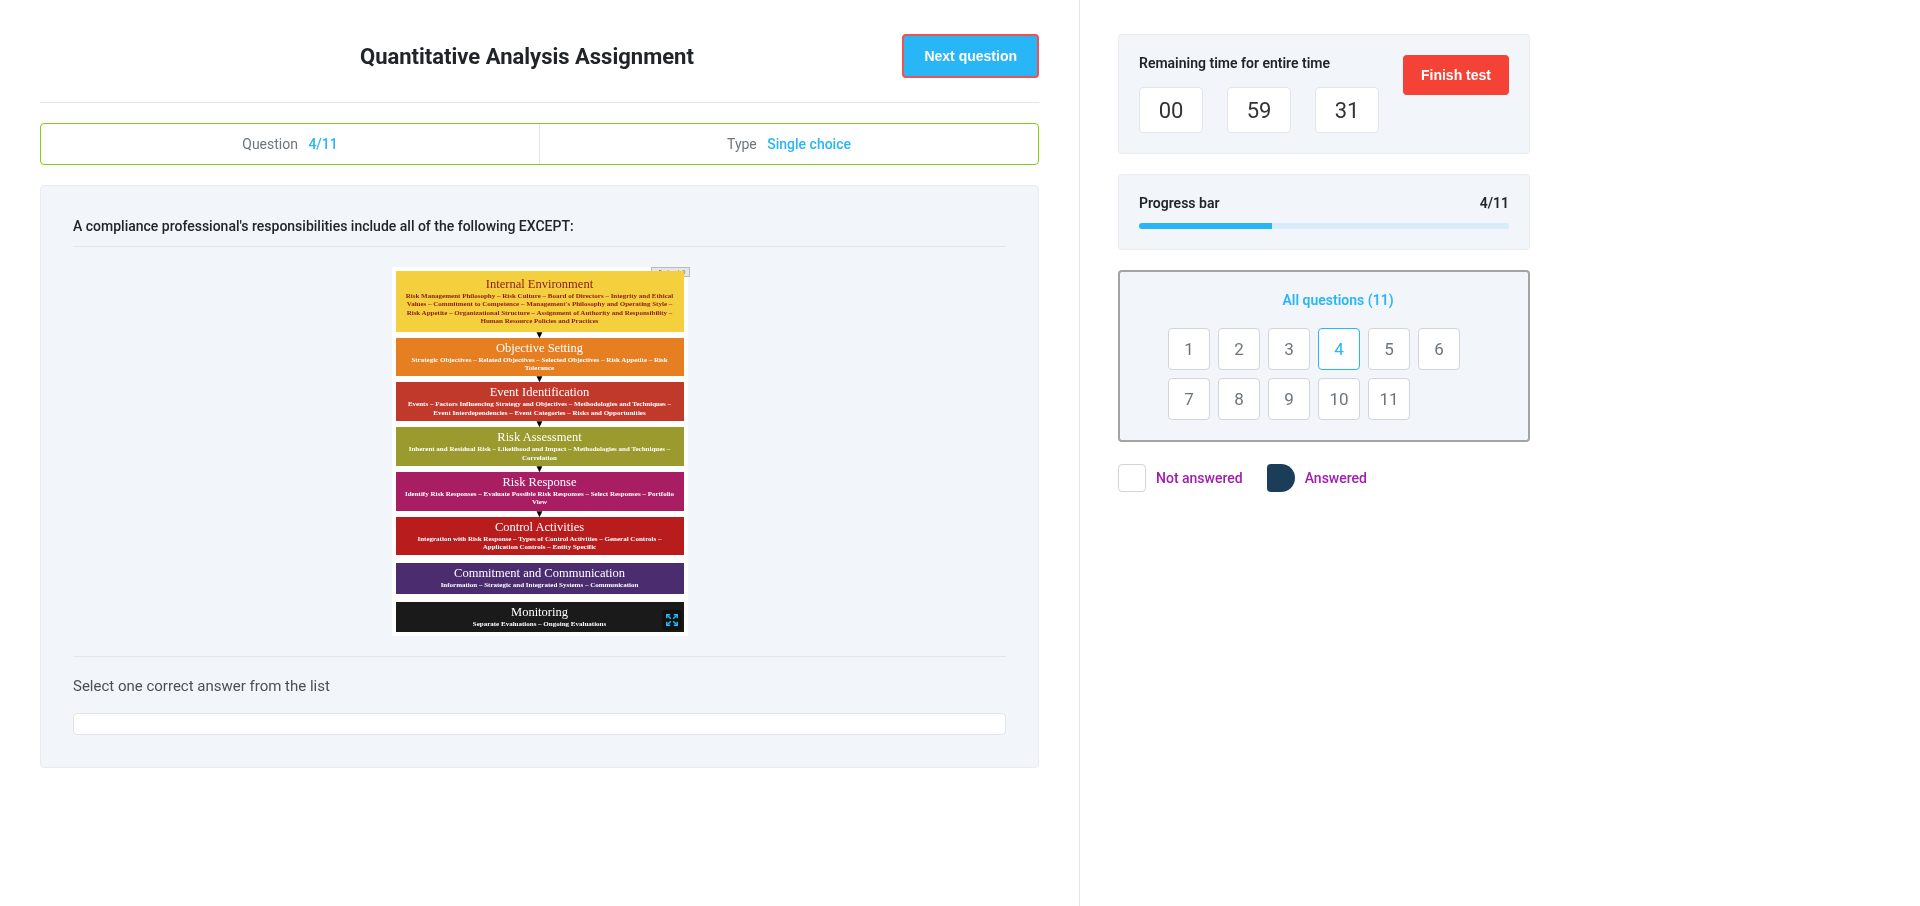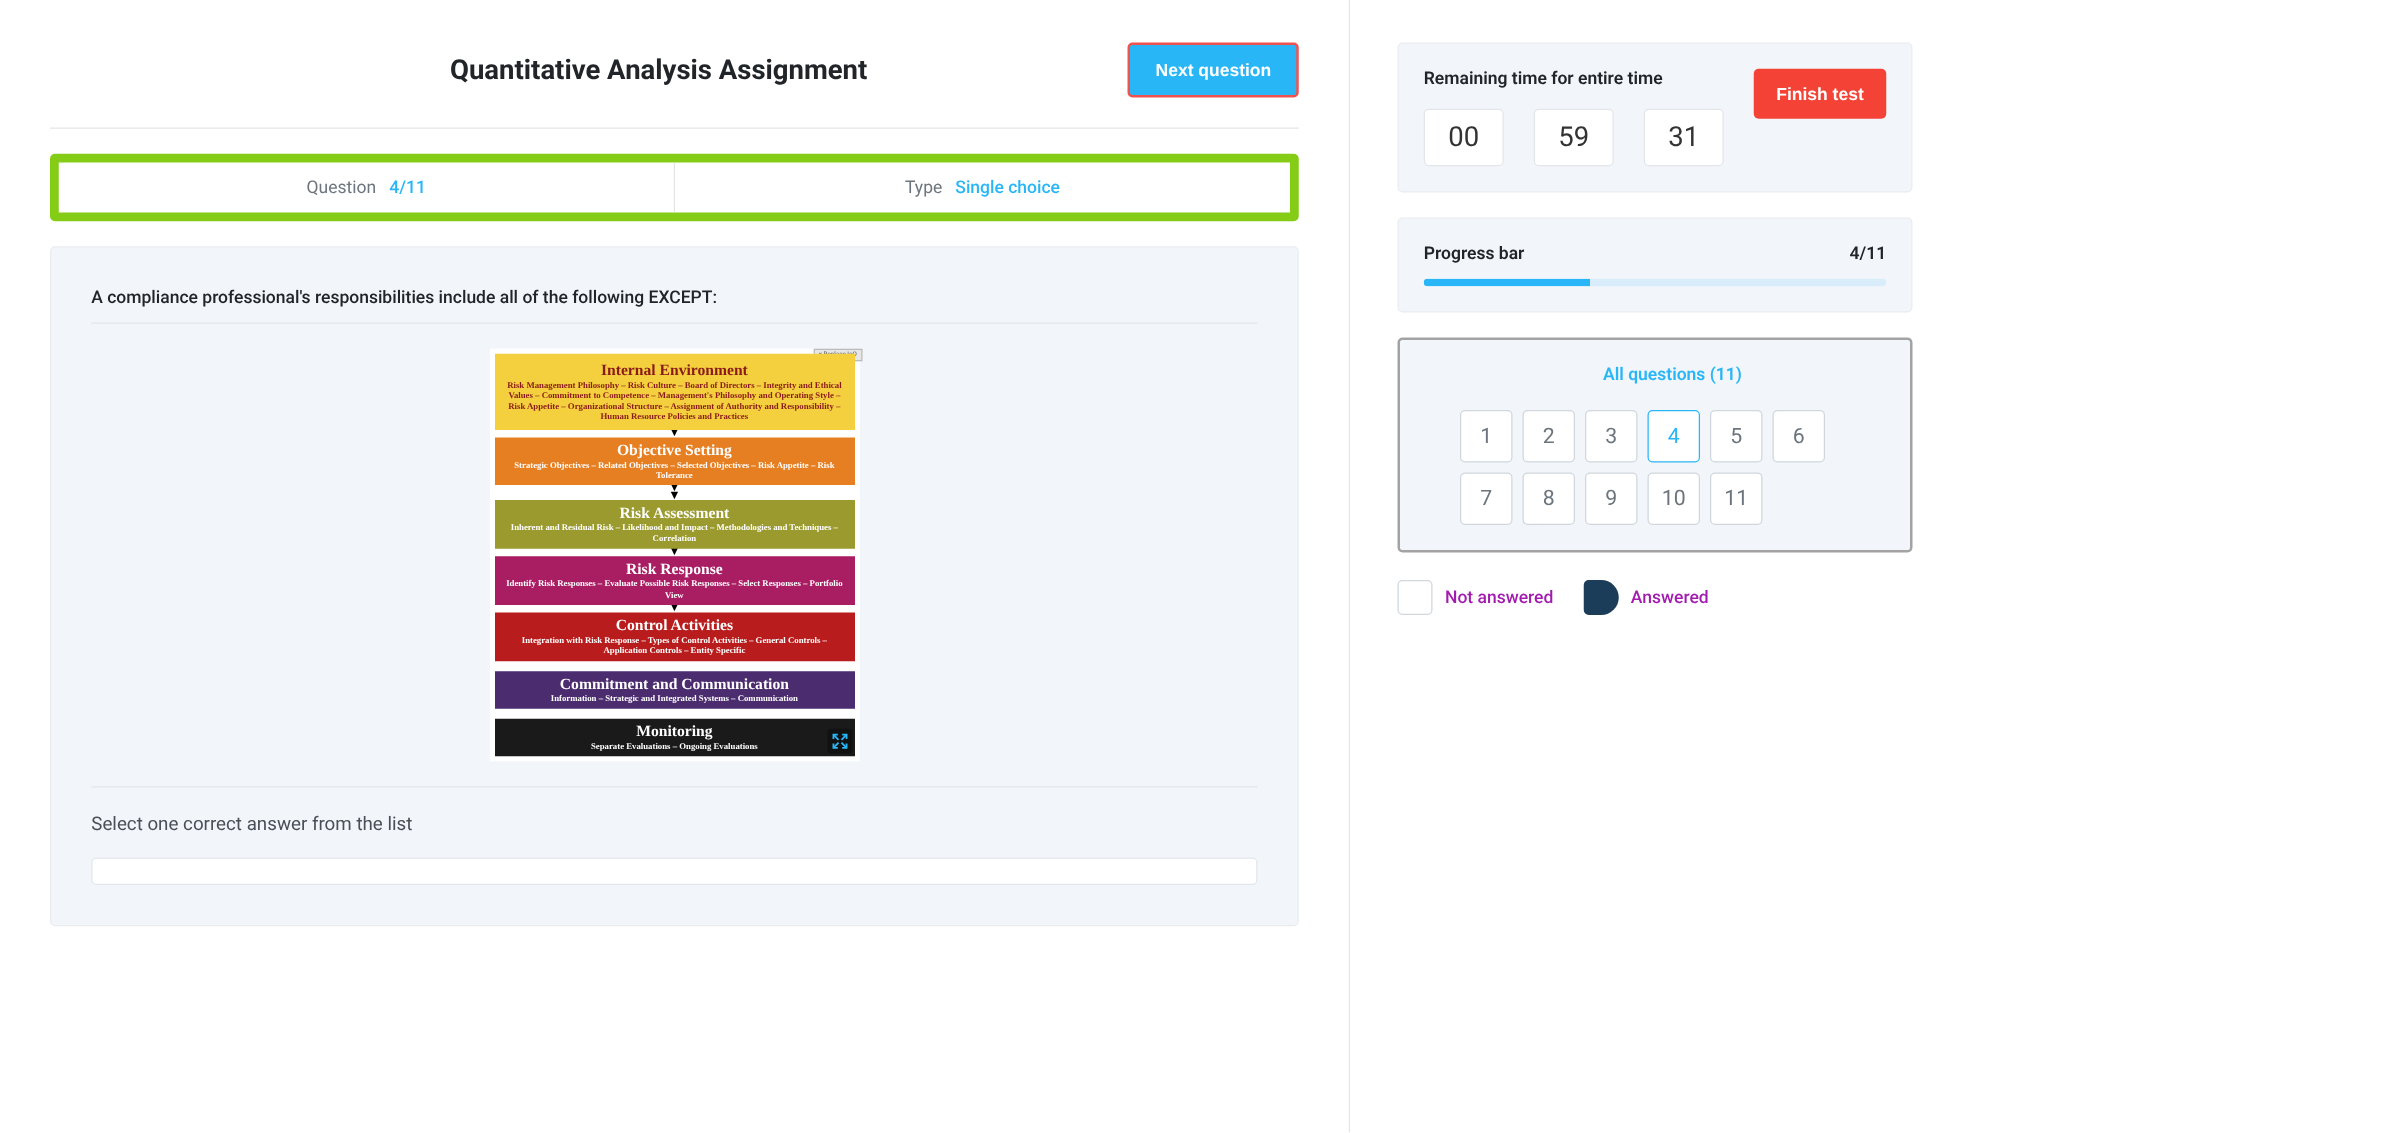--- a/index.html
+++ b/index.html
@@ -49,21 +49,21 @@
   }
   .header-divider {
     border: none;
     border-top: 1px solid #e5e5e5;
     margin: 0 40px 20px 40px;
   }
   
   .meta-wrap { padding: 0 40px; }
   .meta-bar {
     display: flex;
-    border: 7px solid #84cc16;
+    border: 1px solid #84cc16;
     border-radius: 4px;
     overflow: hidden;
     margin-bottom: 20px;
   }
   .meta-cell {
     flex: 1;
     text-align: center;
     padding: 12px;
     font-size: 14px;
     color: #6c757d;
@@ -96,21 +96,21 @@
     padding: 4px;
     position: relative;
   }
   .coso-block {
     color: #fff;
     text-align: center;
     padding: 3px 5px 4px 5px;
     margin-bottom: 0;
     position: relative;
   }
-  .coso-title { font-family: Georgia, 'Times New Roman', serif; font-size: 12.5px; font-weight: 700; }
+  .coso-title { font-family: Georgia, 'Times New Roman', serif; font-size: 12.5px; font-weight: 400; }
   .coso-sub { font-family: Georgia, 'Times New Roman', serif; font-size: 7px; line-height: 1.2; font-weight: 600;}
   .coso-arrow {
     text-align: center;
     font-size: 10px;
     line-height: 6px;
     color: #000;
     margin: 0;
   }
   .coso-gap { height: 8px; }
   .replace-tag {
@@ -276,20 +276,24 @@
           <div class="coso-sub">Risk Management Philosophy – Risk Culture – Board of Directors – Integrity and Ethical Values – Commitment to Competence – Management's Philosophy and Operating Style – Risk Appetite – Organizational Structure – Assignment of Authority and Responsibility – Human Resource Policies and Practices</div>
         </div>
         <div class="coso-arrow">▼</div>
 
         <div class="coso-block" style="background:#e67e22;">
           <div class="coso-title">Objective Setting</div>
           <div class="coso-sub">Strategic Objectives – Related Objectives – Selected Objectives – Risk Appetite – Risk Tolerance</div>
         </div>
         <div class="coso-arrow">▼</div>
 
+        <div class="coso-block" style="background:#c0392b;">
+          <div class="coso-title">Event Identification</div>
+          <div class="coso-sub">Events – Factors Influencing Strategy and Objectives – Methodologies and Techniques – Event Interdependencies – Event Categories – Risks and Opportunities</div>
+        </div>
         <div class="coso-arrow">▼</div>
 
         <div class="coso-block" style="background:#9a9a2e;">
           <div class="coso-title">Risk Assessment</div>
           <div class="coso-sub">Inherent and Residual Risk – Likelihood and Impact – Methodologies and Techniques – Correlation</div>
         </div>
         <div class="coso-arrow">▼</div>
 
         <div class="coso-block" style="background:#a91e63;">
           <div class="coso-title">Risk Response</div>

